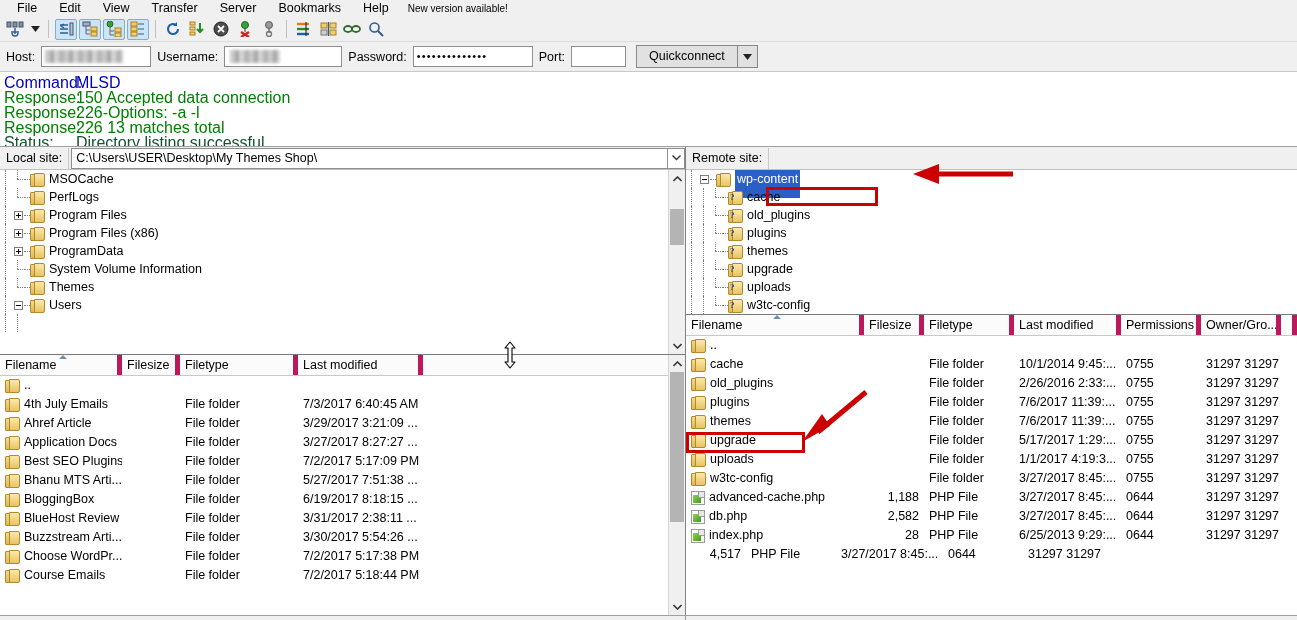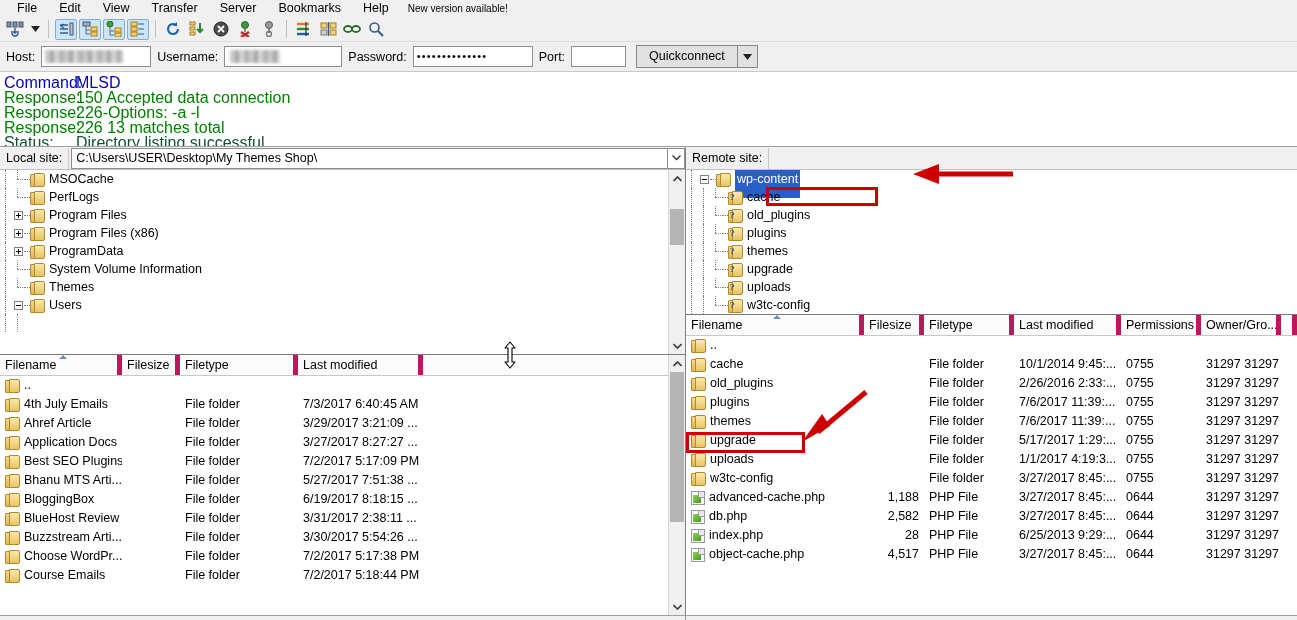--- a/index.html
+++ b/index.html
@@ -912,24 +912,20 @@
                 <span class="phpicon"></span>
                 <span>index.php</span>
               </div>
               <div class="fcell num" style="width: 60px;">28</div>
               <div class="fcell" style="width: 90px;">PHP File</div>
               <div class="fcell" style="width: 107px;">6/25/2013 9:29:...</div>
               <div class="fcell" style="width: 80px;">0644</div>
               <div class="fcell" style="width: 80px;">31297 31297</div>
             </div>
             <div class="frow">
-              <div class="fcell fname" style="width: 178px;">
-                <span class="phpicon"></span>
-                <span>object-cache.php</span>
-              </div>
               <div class="fcell num" style="width: 60px;">4,517</div>
               <div class="fcell" style="width: 90px;">PHP File</div>
               <div class="fcell" style="width: 107px;">3/27/2017 8:45:...</div>
               <div class="fcell" style="width: 80px;">0644</div>
               <div class="fcell" style="width: 80px;">31297 31297</div>
             </div>
           </div>
       </div>
     </div>
   </div>

